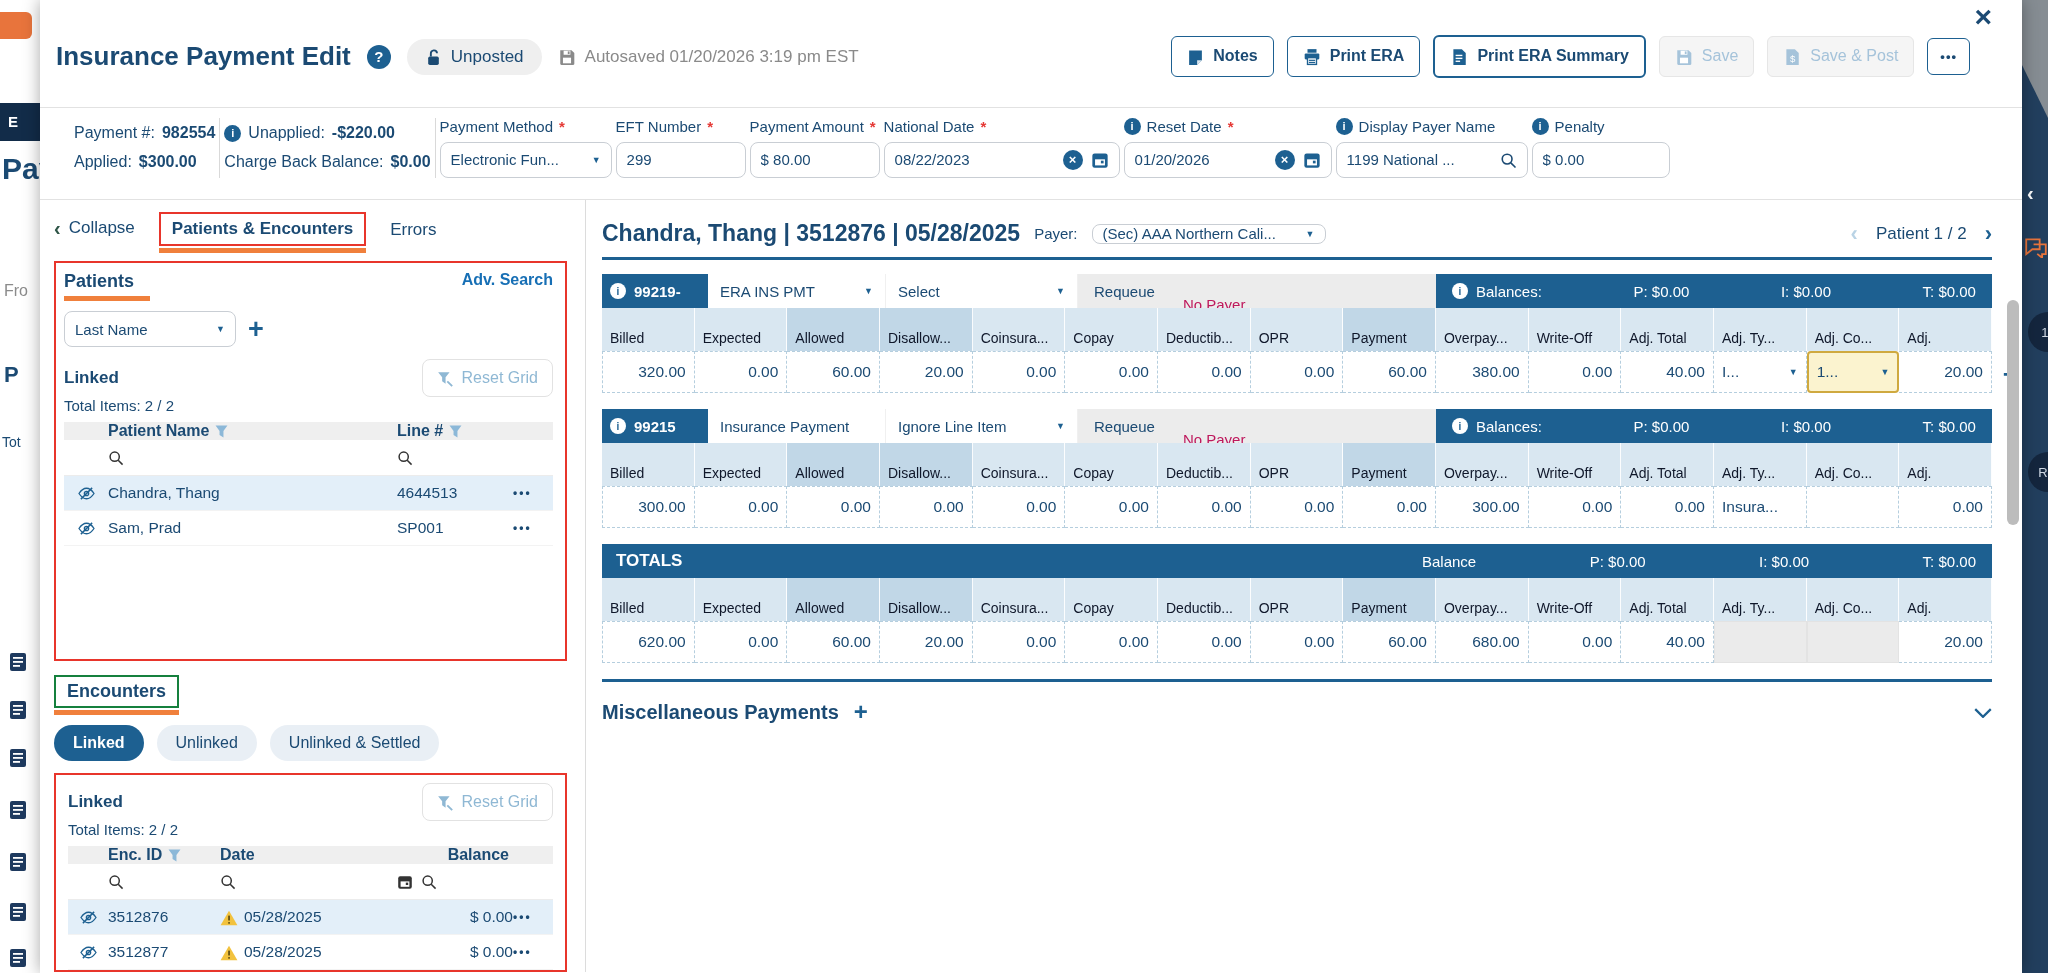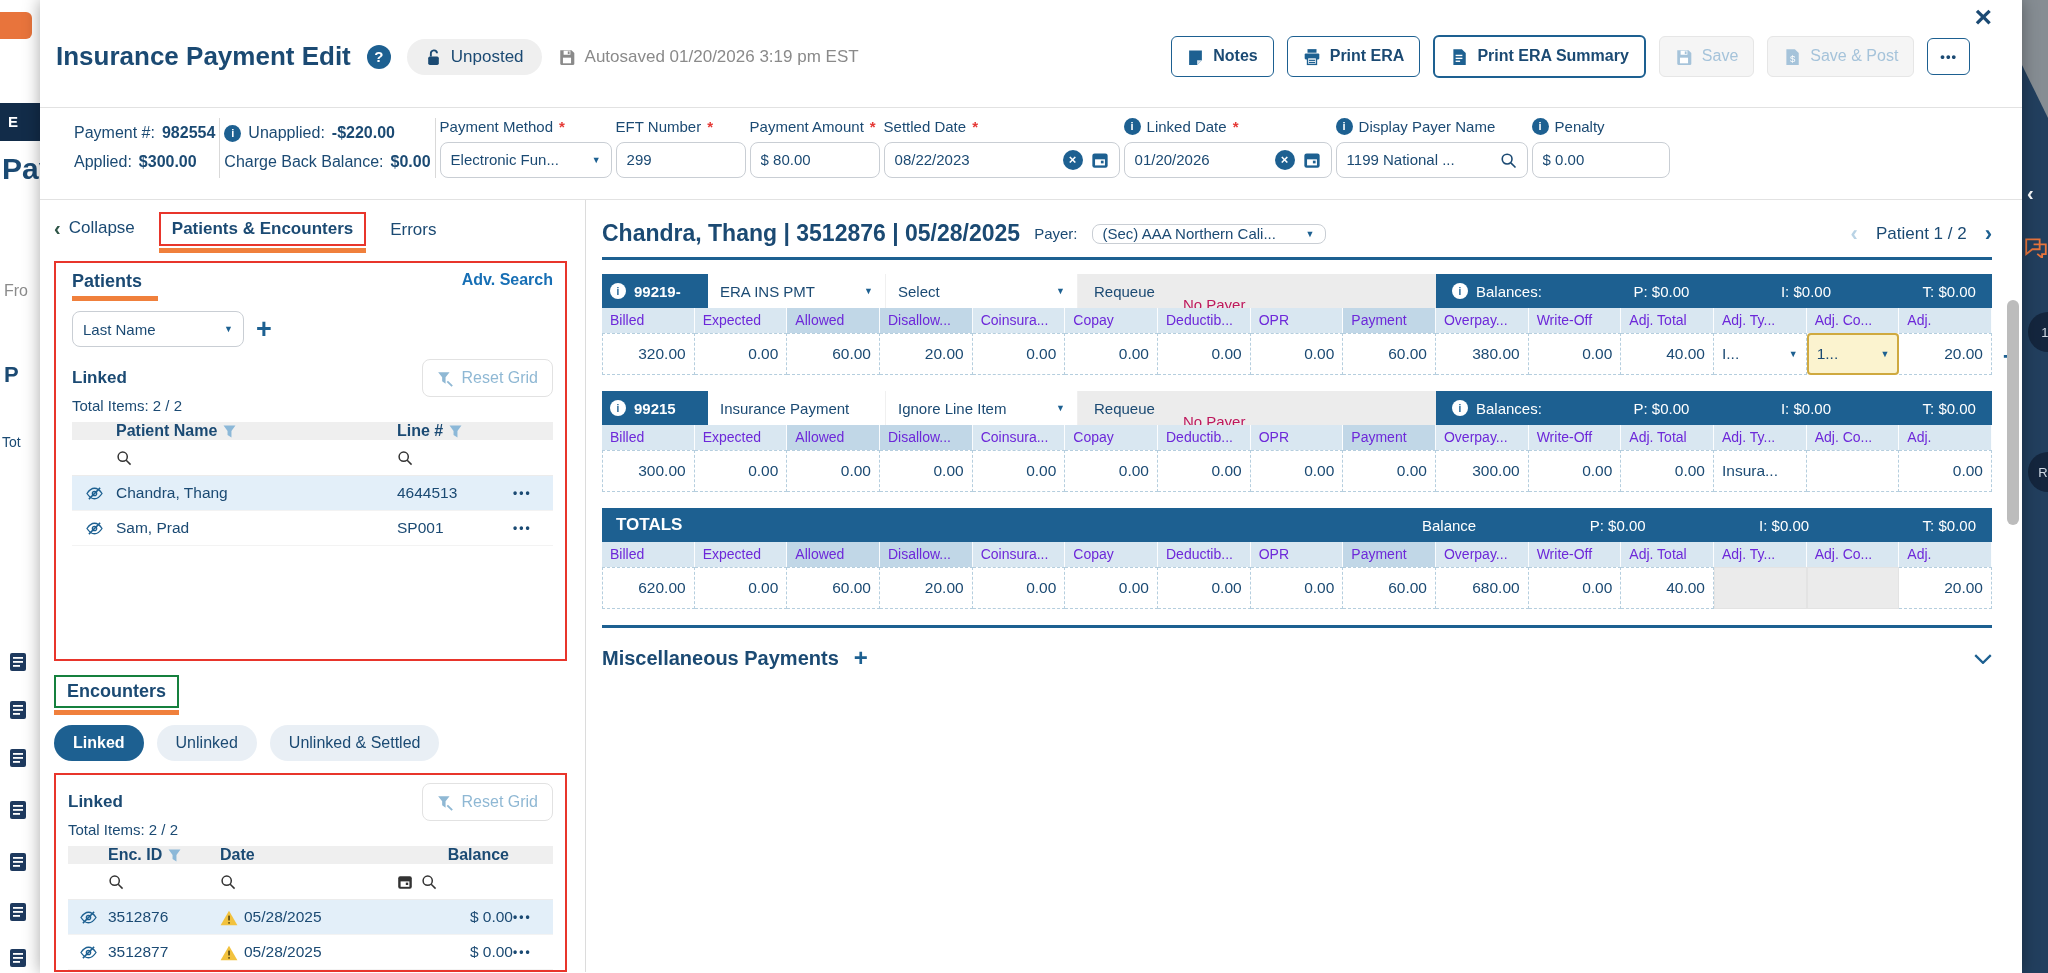--- a/index.html
+++ b/index.html
@@ -64,21 +64,21 @@
 
 .lpanel { width:546px; min-width:546px; border-right:1px solid #dcdcdc; padding:12px 18px 0 14px; display:flex; flex-direction:column; overflow:hidden; }
 .lnav { display:flex; align-items:flex-start; gap:24px; margin-bottom:8px; }
 .collapse { display:flex; gap:8px; align-items:center; font-size:17px; margin-top:6px; cursor:pointer; }
 .collapse .chv { color:#2e5547; font-weight:bold; font-size:20px; line-height:1; }
 .tabwrap { display:flex; flex-direction:column; }
 .tab-p { border:2px solid #e8352b; padding:5px 11px; font-size:17px; font-weight:bold; white-space:nowrap; cursor:pointer; }
 .obar { height:5px; background:#f0803c; margin-top:2px; }
 .tab-e { font-size:17px; margin-top:8px; cursor:pointer; }
 
-.pbox { border:2px solid #e8352b; padding:8px 12px 0 16px; height:400px; display:flex; flex-direction:column; }
+.pbox { border:2px solid #e8352b; padding:8px 12px 0 8px; height:400px; display:flex; flex-direction:column; }
 .phead { display:flex; justify-content:space-between; align-items:flex-start; }
 .sec-title { font-size:18px; font-weight:bold; }
 .obar-s { height:5px; background:#f0803c; width:86px; margin-top:4px; }
 .adv { color:#176fb5; font-weight:bold; font-size:16px; cursor:pointer; }
 .srow { display:flex; gap:12px; align-items:center; margin:10px 0 12px; }
 .sel-box { width:172px; }
 .search-box { flex:1; }
 .ph { color:#9aa5ad; }
 .plus { color:#1d6091; font-size:27px; font-weight:bold; line-height:1; cursor:pointer; }
 .grow { display:flex; justify-content:space-between; align-items:center; }
@@ -124,21 +124,21 @@
 .info-w { width:16px; height:16px; min-width:16px; border-radius:50%; background:#fff; color:#1d6091; font-size:10px; font-weight:bold; display:inline-flex; align-items:center; justify-content:center; font-style:normal; }
 .seg-dd { background:#fff; display:flex; justify-content:space-between; align-items:center; padding:0 12px; font-size:15px; color:#1b4a73; border-right:1px solid #f0f0f0; cursor:pointer; }
 .dd1 { width:178px; min-width:178px; }
 .dd2 { width:192px; min-width:192px; }
 .seg-req { flex:1; display:flex; gap:28px; align-items:center; padding:0 16px; font-size:15px; }
 .req-val { color:#be185d;margin-top:27px; }
 .seg-bal { width:556px; min-width:556px; background:#1d6091; color:#fff; display:flex; align-items:center; justify-content:space-between; padding:0 16px; font-size:15px; }
 .seg-bal .lbl { display:flex; gap:8px; align-items:center; }
 
 .hrow { display:grid; grid-template-columns:repeat(15,1fr); }
-.hc { background:#d9e7f1; color:#6d28d9; font-size:14px; padding:4px 0 5px 8px; white-space:nowrap; overflow:hidden; border-right:1px solid rgba(255,255,255,.9); }
+.hc { background:#d9e7f1; color:#0f172a; font-size:14px; padding:22px 0 5px 8px; white-space:nowrap; overflow:hidden; border-right:1px solid rgba(255,255,255,.9); }
 .hc.dk { background:#c1d7e7; }
 .vrow { display:grid; grid-template-columns:repeat(15,1fr); }
 .vc { background:#fff; border:1px dashed #b5cede; border-left:none; text-align:right; padding:11px 8px; font-size:15.5px; color:#1b4a73; white-space:nowrap; overflow:hidden; }
 .vrow .vc:first-child { border-left:1px dashed #b5cede; }
 .vc.ddc { text-align:left; display:flex; justify-content:space-between; align-items:center; padding:0 8px; cursor:pointer; }
 .vc.txt { text-align:left; }
 .vc.yellow { background:#fbf3cf; border:2px solid #cfa93f; border-radius:4px; }
 .vc.grayed { background:#ebebeb; border:1px solid #e3e3e3; }
 .addbtn { position:absolute; right:-26px; bottom:6px; color:#1d6091; font-size:26px; font-weight:bold; cursor:pointer; line-height:1; }
 
@@ -371,35 +371,35 @@
       <div class="flabel">
           <span>Payment Amount</span>
           <span class="req">*</span>
         </div>
       <div class="ibox" style="width:130px">
         <span class="val">$ 80.00</span>
       </div>
     </div>
     <div class="field">
       <div class="flabel">
-          <span>Settled Date</span>
+          <span>National Date</span>
           <span class="req">*</span>
         </div>
       <div class="ibox" style="width:236px">
         <span class="val">08/22/2023</span>
         <span class="clear-i">×</span>
         <span style="color:#1d6091"><svg class="ic" width="18" height="18">
               <use href="#i-cal"></use>
             </svg></span>
       </div>
     </div>
     <div class="field">
       <div class="flabel">
           <span class="info-i">i</span>
-          <span>Linked Date</span>
+          <span>Reset Date</span>
           <span class="req">*</span>
         </div>
       <div class="ibox" style="width:208px">
         <span class="val">01/20/2026</span>
         <span class="clear-i">×</span>
         <span style="color:#1d6091"><svg class="ic" width="18" height="18">
               <use href="#i-cal"></use>
             </svg></span>
       </div>
     </div>

